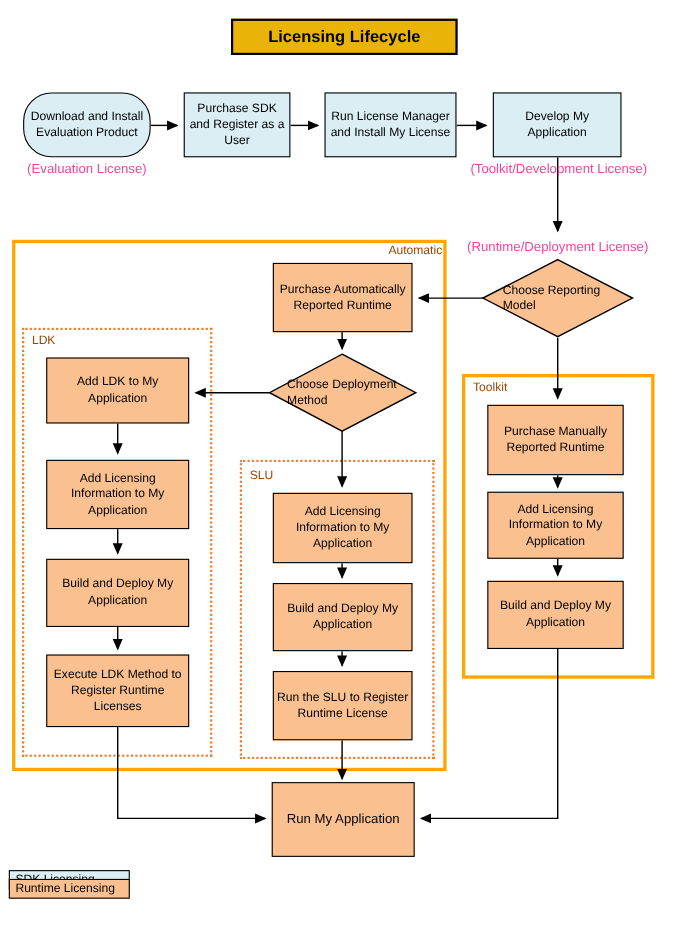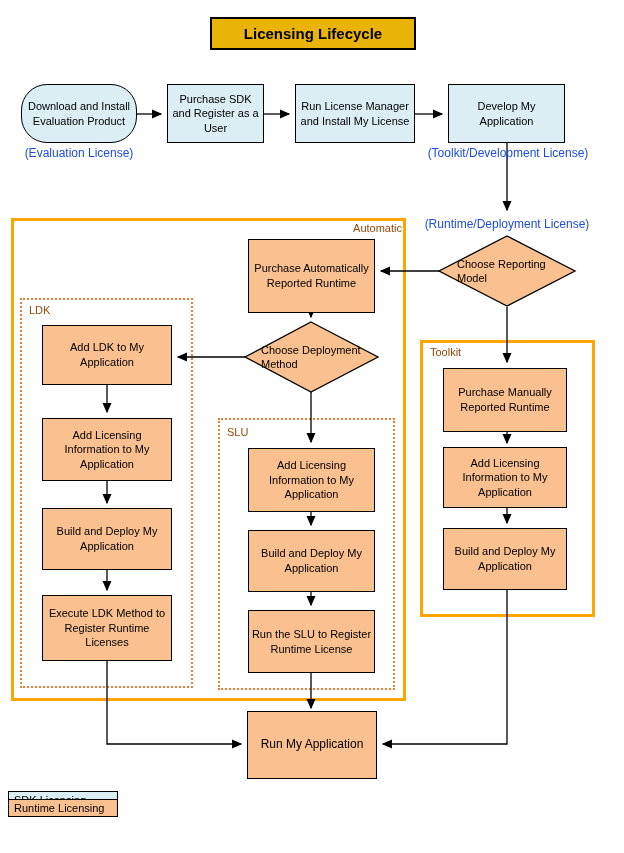--- a/index.html
+++ b/index.html
@@ -23,21 +23,21 @@
   }
   
   .group{position:absolute;box-sizing:border-box;z-index:1;}
   .group-solid{border:3px solid #FFA500;}
   .group-dotted{border:2px dotted #ED7D31;}
   .group-label{
     position:absolute;font-size:11px;color:#974806;z-index:3;white-space:nowrap;
   }
   
   .lic{
-    position:absolute;font-size:12px;color:#1d4ed8;text-align:center;z-index:3;white-space:nowrap;
+    position:absolute;font-size:12px;color:#ec4899;text-align:center;z-index:3;white-space:nowrap;
   }
   
   .diamond-text{
     position:absolute;display:flex;align-items:center;justify-content:center;
     text-align:left;font-size:11px;line-height:1.3;z-index:3;
   }
   
   svg.connectors{position:absolute;left:0;top:0;z-index:2;}
   
   .legend-box{
@@ -101,21 +101,21 @@
   <div class="box blue" style="left:295px;top:84px;width:120px;height:59px;">Run License Manager and Install My License</div>
   <div class="box blue" style="left:448px;top:84px;width:117px;height:59px;">Develop My Application</div>
 
   <div class="lic" style="left:14px;top:146px;width:130px;">(Evaluation License)</div>
   <div class="lic" style="left:418px;top:146px;width:180px;">(Toolkit/Development License)</div>
   <div class="lic" style="left:412px;top:217px;width:190px;">(Runtime/Deployment License)</div>
 
   <div class="diamond-text" style="left:457px;top:236px;width:100px;height:70px;">Choose Reporting Model</div>
   <div class="diamond-text" style="left:261px;top:322px;width:100px;height:70px;">Choose Deployment Method</div>
 
-  <div class="box orange" style="left:248px;top:239px;width:127px;height:74px;">Purchase Automatically Reported Runtime</div>
+  <div class="box orange" style="left:248px;top:239px;width:127px;height:63px;">Purchase Automatically Reported Runtime</div>
 
   <div class="box orange" style="left:42px;top:325px;width:130px;height:60px;">Add LDK to My Application</div>
   <div class="box orange" style="left:42px;top:418px;width:130px;height:63px;">Add Licensing Information to My Application</div>
   <div class="box orange" style="left:42px;top:508px;width:130px;height:62px;">Build and Deploy My Application</div>
   <div class="box orange" style="left:42px;top:595px;width:130px;height:66px;">Execute LDK Method to Register Runtime Licenses</div>
 
   <div class="box orange" style="left:248px;top:448px;width:127px;height:64px;">Add Licensing Information to My Application</div>
   <div class="box orange" style="left:248px;top:530px;width:127px;height:62px;">Build and Deploy My Application</div>
   <div class="box orange" style="left:248px;top:610px;width:127px;height:63px;">Run the SLU to Register Runtime License</div>
 

